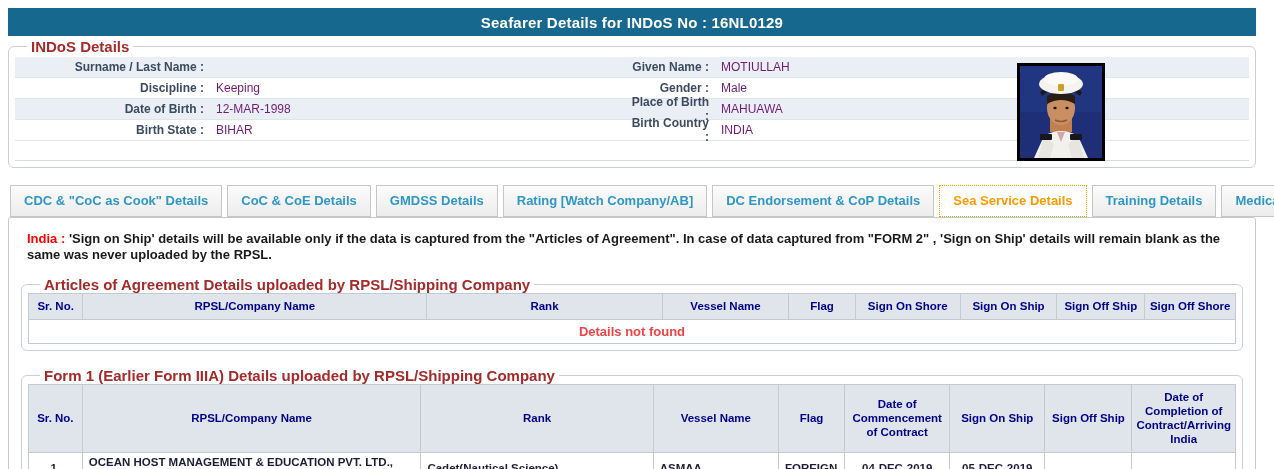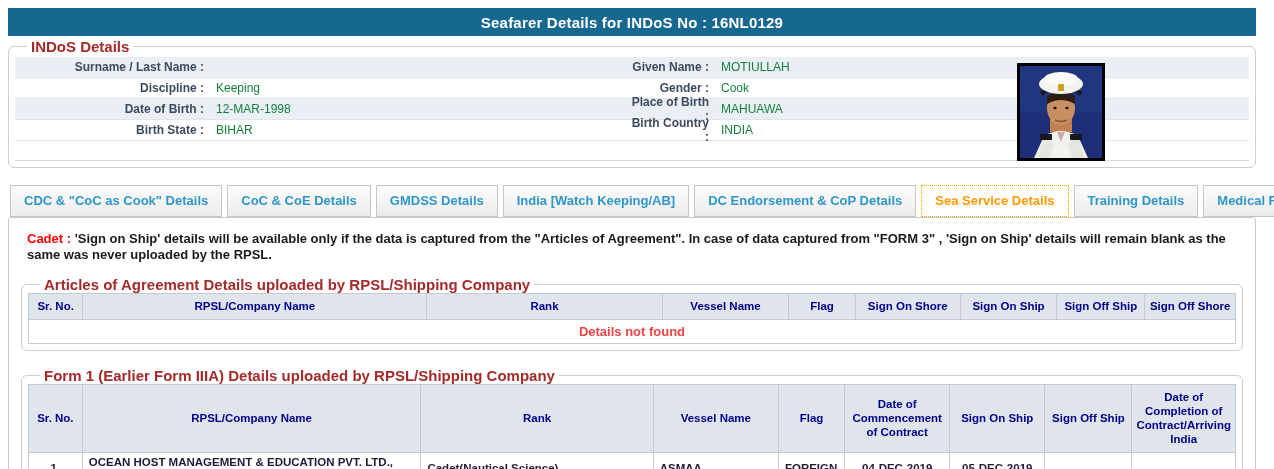--- a/index.html
+++ b/index.html
@@ -37,21 +37,21 @@
     display: flex; align-items: center; height: 21px;
     border-bottom: 1px solid #dfe4ea;
     font-size: 12px;
   }
   .indos-row.striped { background: #e9eff5; }
   .indos-row.last { border-bottom: 1px solid #d5dbe2; background: #fff; height: 20px; }
   .lbl {
     font-weight: bold; color: #3c4a60; text-align: right;
     padding-right: 6px;
   }
-  .val { color: #15803d; padding-left: 6px; }
+  .val { color: #701a75; padding-left: 6px; }
   .lbl-1 { width: 195px; }
   .val-1 { width: 415px; }
   .lbl-2 { width: 90px; }
   .val-2 { flex: 1; }
 
   .photo-frame {
     position: absolute; top: 8px; right: 150px;
     width: 88px; height: 98px;
     border: 3px solid #000;
     background: #1e2f78;
@@ -133,21 +133,21 @@
       <div class="indos-row striped">
         <span class="lbl lbl-1">Surname / Last Name :</span>
         <span class="val val-1"></span>
         <span class="lbl lbl-2">Given Name :</span>
         <span class="val val-2">MOTIULLAH</span>
       </div>
       <div class="indos-row">
         <span class="lbl lbl-1">Discipline :</span>
         <span class="val val-1">Keeping</span>
         <span class="lbl lbl-2">Gender :</span>
-        <span class="val val-2">Cook</span>
+        <span class="val val-2">Male</span>
       </div>
       <div class="indos-row striped">
         <span class="lbl lbl-1">Date of Birth :</span>
         <span class="val val-1">12-MAR-1998</span>
         <span class="lbl lbl-2">Place of Birth :</span>
         <span class="val val-2">MAHUAWA</span>
       </div>
       <div class="indos-row">
         <span class="lbl lbl-1">Birth State :</span>
         <span class="val val-1">BIHAR</span>
@@ -177,32 +177,32 @@
         <ellipse cx="41" cy="13" rx="17" ry="7" fill="#fbfaf7"></ellipse>
         <rect x="38" y="18" width="6" height="7" rx="1" fill="#c9a227"></rect>
       </svg>
     </div>
   </fieldset>
 
   <div class="tabs">
     <div class="tab">CDC &amp; "CoC as Cook" Details</div>
     <div class="tab">CoC &amp; CoE Details</div>
     <div class="tab">GMDSS Details</div>
-    <div class="tab">India [Watch Keeping/AB]</div>
+    <div class="tab">Rating [Watch Company/AB]</div>
     <div class="tab">DC Endorsement &amp; CoP Details</div>
     <div class="tab active">Sea Service Details</div>
     <div class="tab">Training Details</div>
     <div class="tab">Medical Fitness Certificate</div>
   </div>
 
   <div class="panel">
 
     <p class="note">
-      <span class="note-label">Cadet :</span>
-      <span>'Sign on Ship' details will be available only if the data is captured from the "Articles of Agreement". In case of data captured from "FORM 3" , 'Sign on Ship' details will remain blank as the same was never uploaded by the RPSL.</span>
+      <span class="note-label">India :</span>
+      <span>'Sign on Ship' details will be available only if the data is captured from the "Articles of Agreement". In case of data captured from "FORM 2" , 'Sign on Ship' details will remain blank as the same was never uploaded by the RPSL.</span>
     </p>
 
     <fieldset class="table-fieldset">
       <legend>Articles of Agreement Details uploaded by RPSL/Shipping Company</legend>
       <table>
         <colgroup>
           <col style="width:4.5%">
             <col style="width:28.5%">
             <col style="width:19.5%">
           <col style="width:10.5%">

